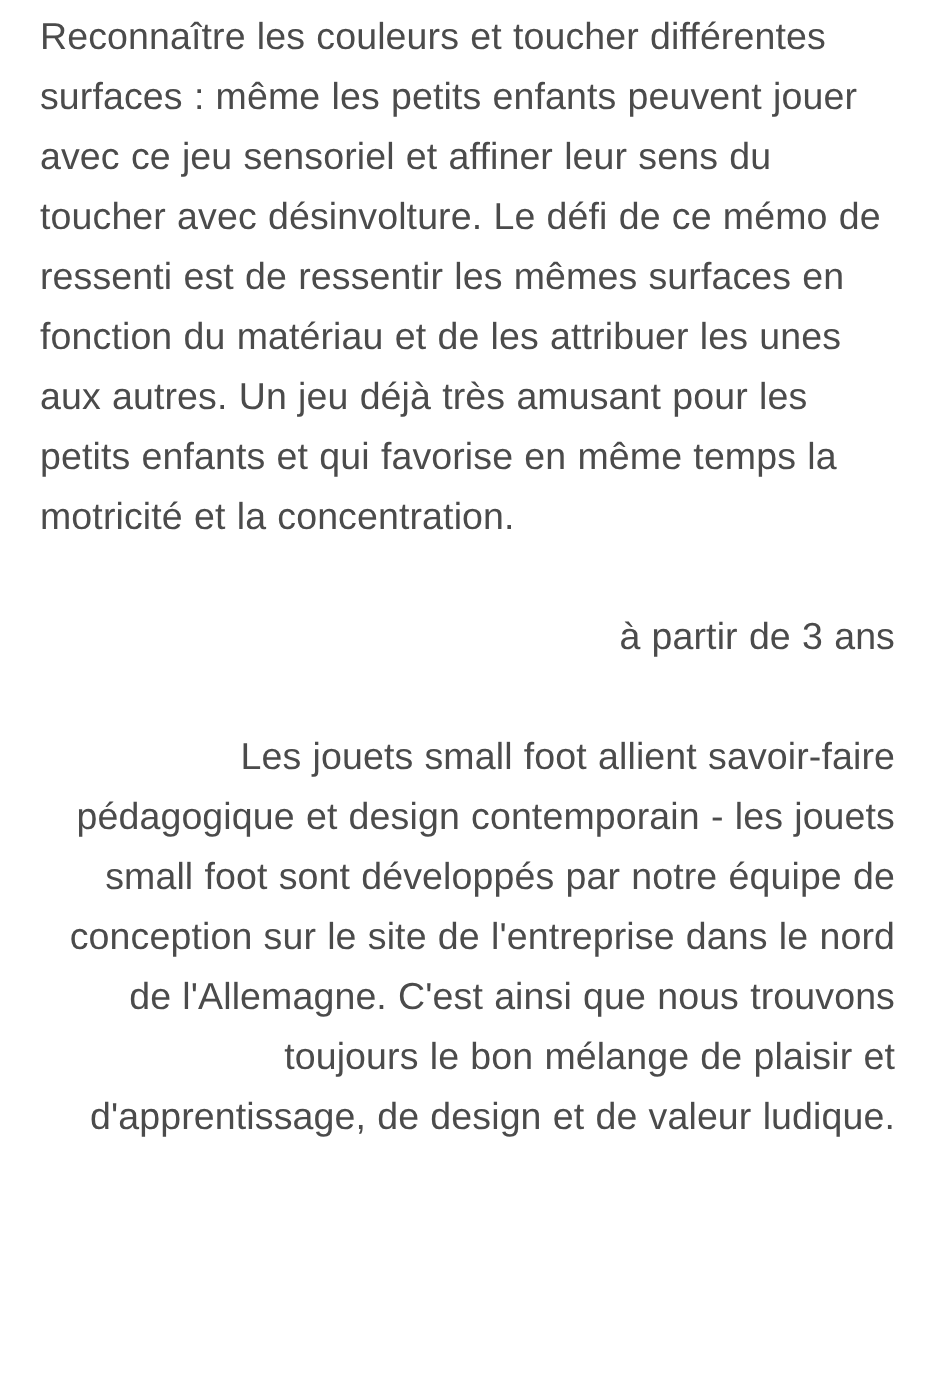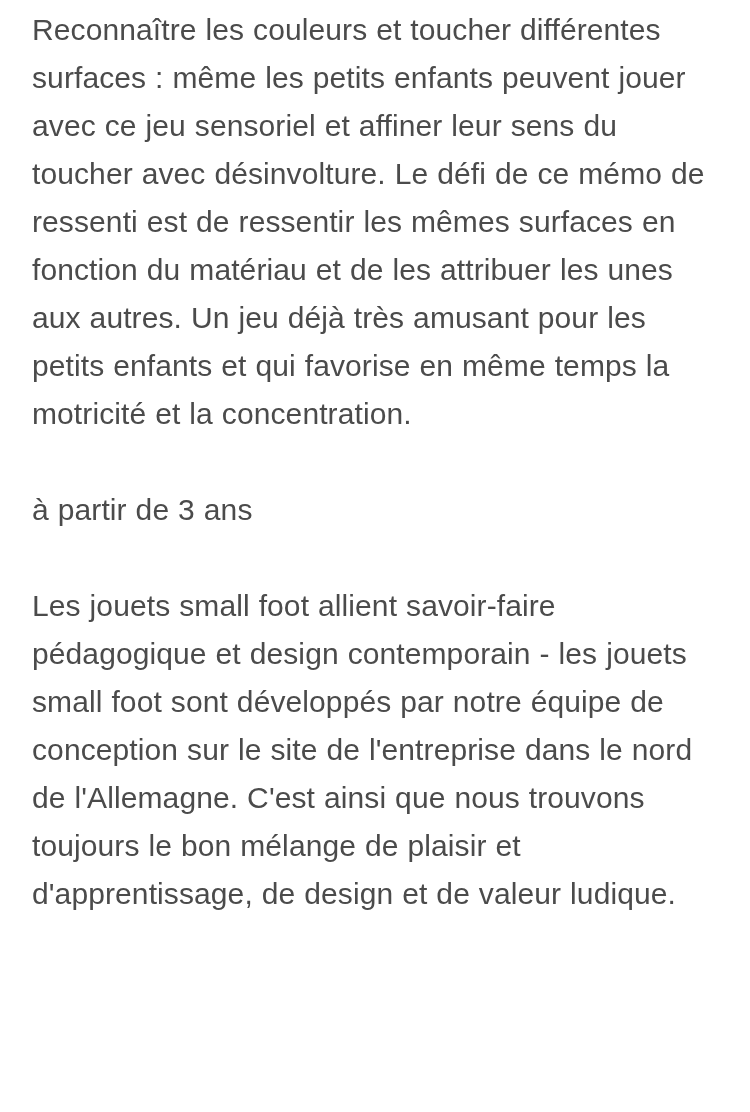--- a/index.html
+++ b/index.html
@@ -25,20 +25,21 @@
     font-size: 30px;
     line-height: 48px;
     color: #4b4b4b;
     letter-spacing: 0.1px;
     font-weight: 400;
     margin: 0;
     word-spacing: 0.5px;
   }
   .para + .para {
     margin-top: 48px;
+    text-align: right;
   }
   .first {
     padding-top: 6px;
   }
   .clipped {
     margin-top: 48px;
     height: 28px;
     overflow: hidden;
   }
   .clipped .para {

